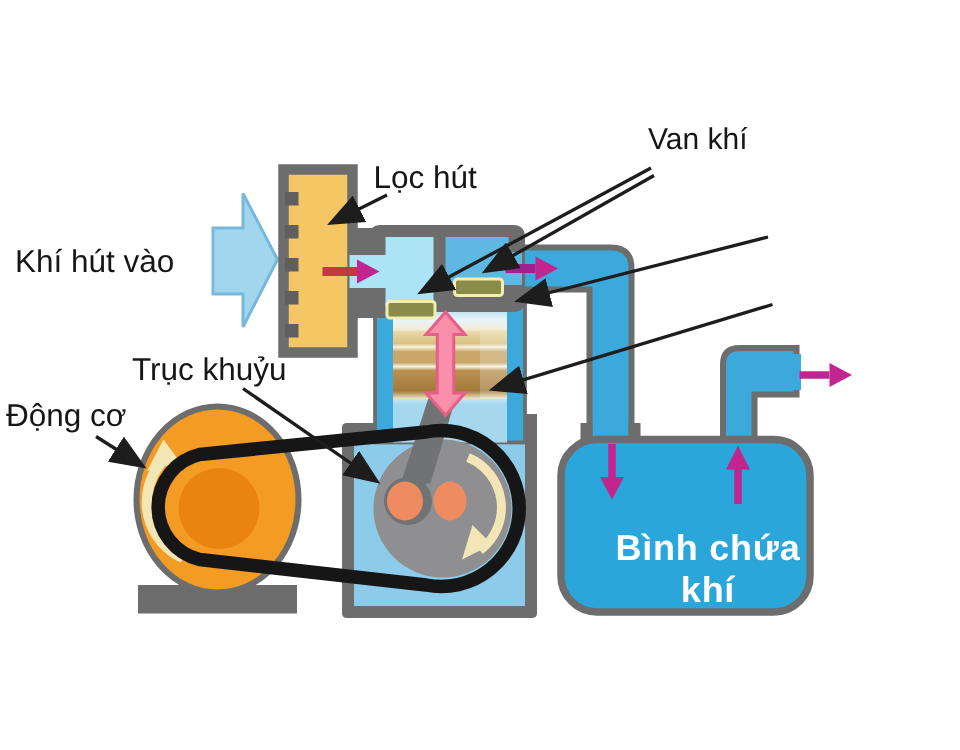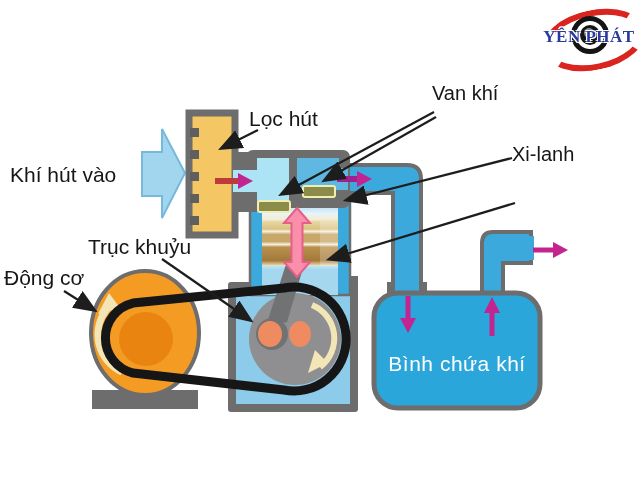--- a/index.html
+++ b/index.html
@@ -12,22 +12,22 @@
     --pink:#f98fab; --pink-edge:#e55f88; --magenta:#c2258f; --magenta-dark:#a1208f;
     --red-shaft:#bf3b3b; --label:#161616; --tank-label:#ffffff;
     --logo-red:#d9241f; --logo-blue:#2a3a9e; --logo-black:#141414; --logo-gray:#8a8a8a;
     --cream:#f2e6b6;
   }
   html,body{margin:0;padding:0;background:var(--bg);}
   .stage{position:relative;width:640px;height:500px;background:var(--bg);overflow:hidden;
          font-family:"Liberation Sans", sans-serif;}
   .stage svg{position:absolute;left:0;top:0;}
   .lbl{position:absolute;font-weight:400;color:var(--label);line-height:1.05;white-space:nowrap;}
-  .lbl-tank{position:absolute;left:374px;top:352px;width:166px;text-align:center;
-            font-weight:400;font-size:21px;color:var(--tank-label);letter-spacing:.5px;}
+  .lbl-tank{position:absolute;left:389px;top:352px;width:166px;text-align:center;
+            font-weight:700;font-size:24px;color:var(--tank-label);letter-spacing:.5px;}
   
   .logo{position:absolute;left:538px;top:8px;width:102px;height:58px;}
   .logo .eye{position:absolute;left:4px;top:2px;width:92px;height:48px;border:6px solid var(--logo-red);
              border-left-color:transparent;border-right-color:transparent;border-radius:50%;
              transform:rotate(-12deg);}
   .logo .ring{position:absolute;left:33px;top:8px;width:28px;height:28px;border:5px solid var(--logo-black);
               border-radius:50%;background:#ffffff;}
   .logo .disc{position:absolute;left:42px;top:17px;width:20px;height:20px;border-radius:50%;
               background:var(--logo-black);}
   .logo .dot{position:absolute;left:46px;top:20px;width:10px;height:10px;border-radius:50%;
@@ -190,26 +190,18 @@
       <line x1="512" y1="158" x2="347" y2="200" marker-end="url(#ah)"></line>
       <line x1="515" y1="203" x2="330" y2="259" marker-end="url(#ah)"></line>
       <line x1="64" y1="291" x2="94" y2="310" marker-end="url(#ah)"></line>
       <line x1="162" y1="259" x2="250" y2="320" marker-end="url(#ah)"></line>
     </g>
   </svg>
 
   <div class="lbl" style="left:10px;top:164px;font-size:21px">Khí hút vào</div>
   <div class="lbl" style="left:249px;top:108px;font-size:21px">Lọc hút</div>
   <div class="lbl" style="left:432px;top:83px;font-size:20px">Van khí</div>
-  <div class="lbl" style="left:512px;top:144px;font-size:20px">Xi-lanh</div>
   <div class="lbl" style="left:88px;top:236px;font-size:21px">Trục khuỷu</div>
   <div class="lbl" style="left:4px;top:267px;font-size:21px">Động cơ</div>
   <div class="lbl-tank">Bình chứa khí</div>
 
-  <div class="logo">
-    <div class="eye"></div>
-    <div class="ring"></div>
-    <div class="disc"></div>
-    <div class="dot"></div>
-    <div class="word">YÊN PHÁT</div>
-  </div>
 
 </div>
 
 </body></html>

